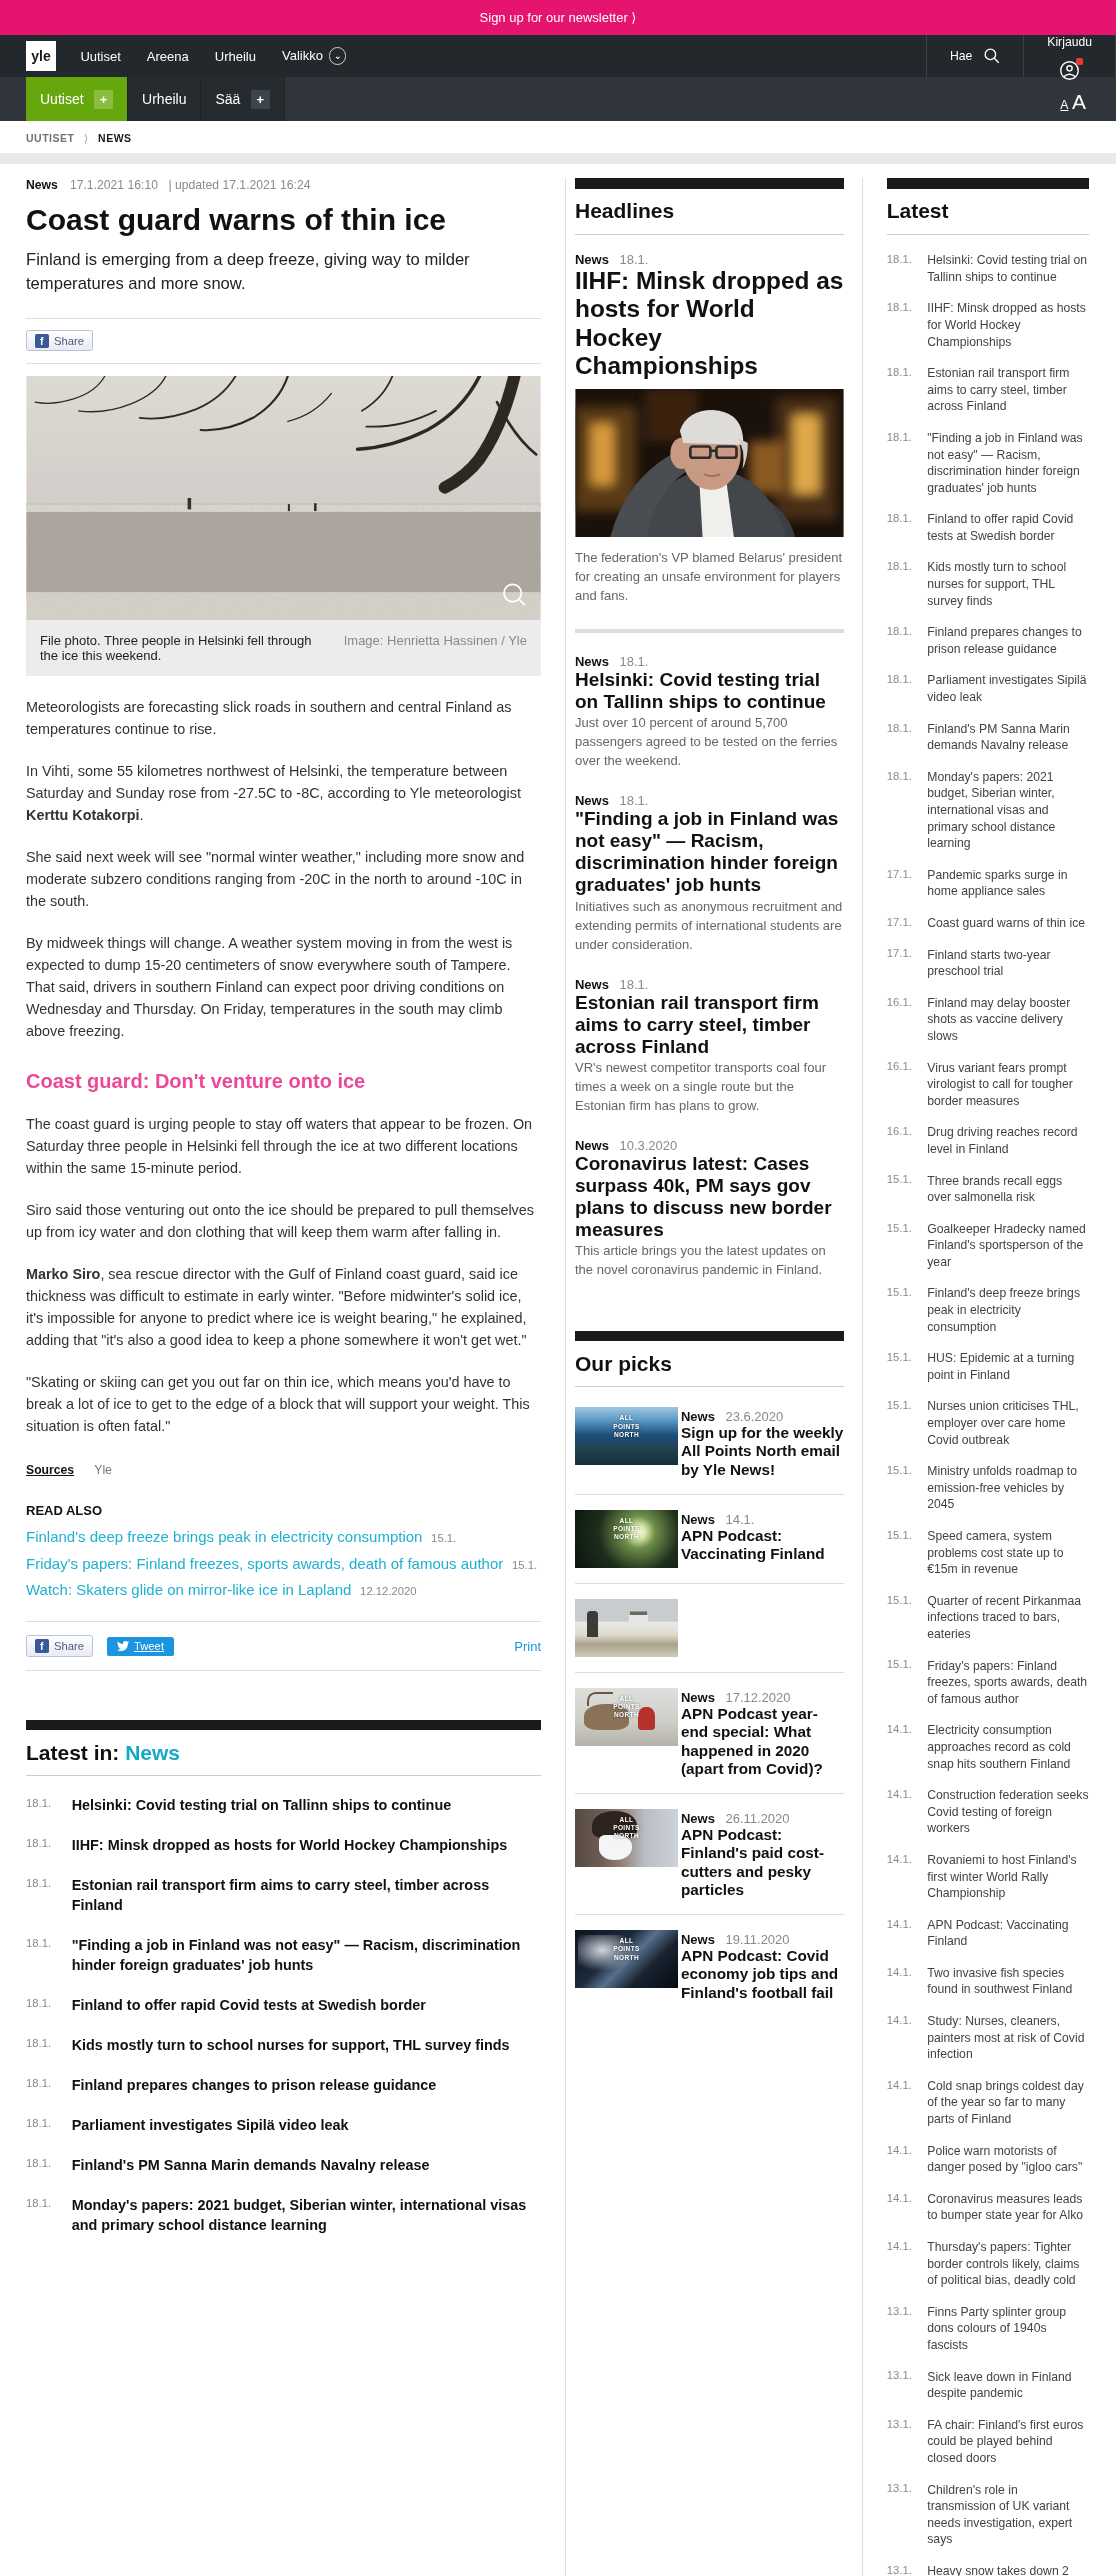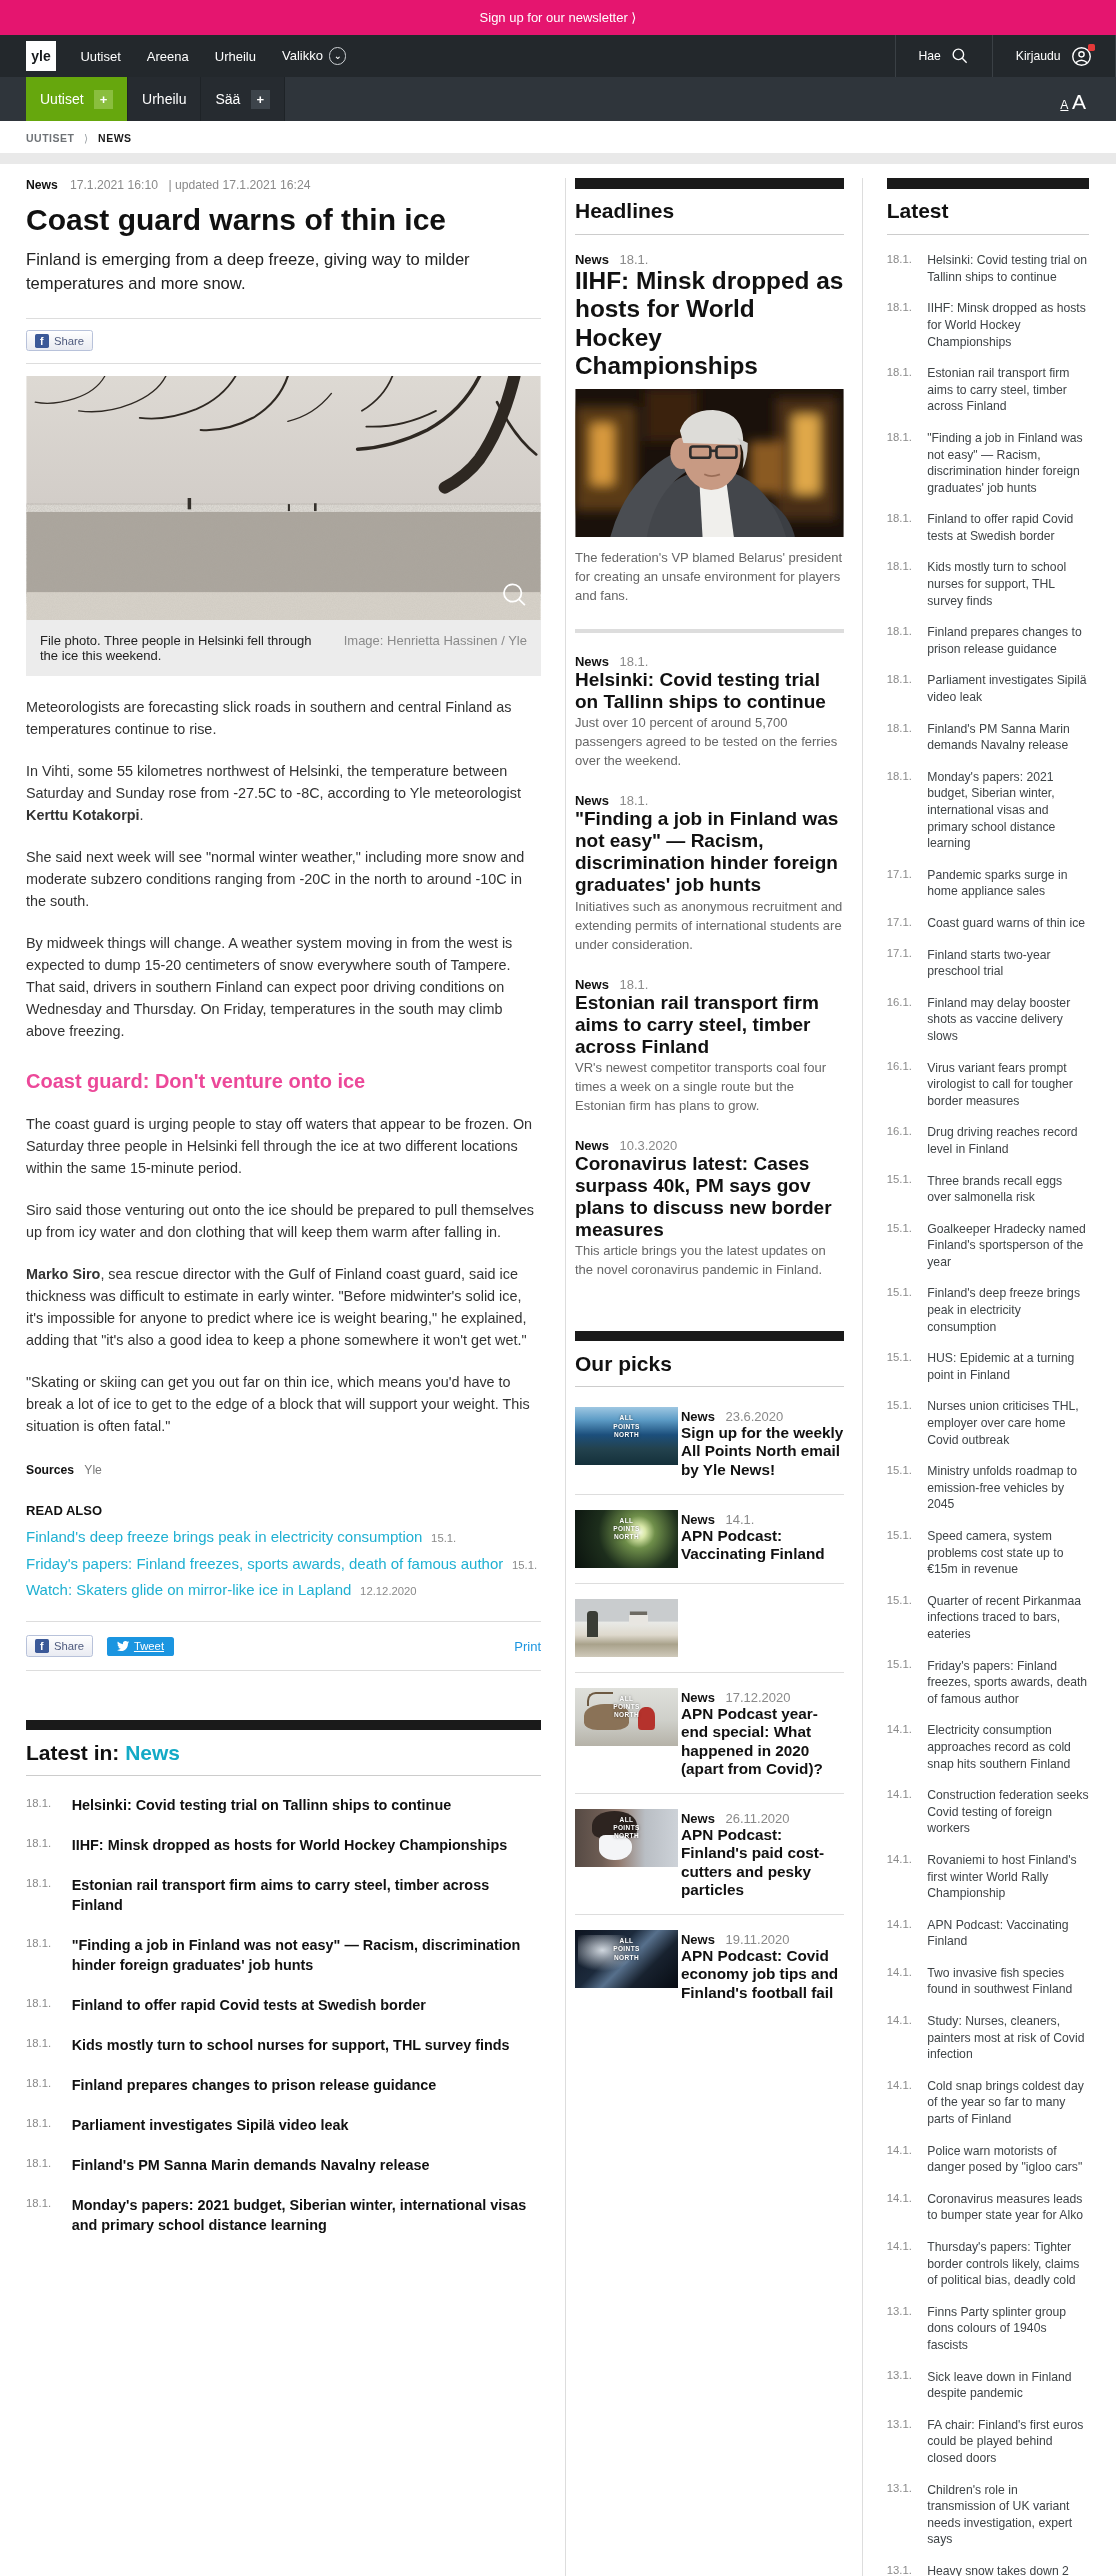--- a/index.html
+++ b/index.html
@@ -11,21 +11,21 @@
   .banner { height:35px; background:#e5156f; display:flex; align-items:center; justify-content:center; color:#fff; font-size:13px; cursor:pointer; }
 
   
   .topnav { height:42px; background:#23282c; display:flex; align-items:stretch; padding-left:26px; color:#fff; }
   .ylebox { width:30px; height:30px; background:#fff; color:#16191c; font-weight:bold; display:flex; align-items:center; justify-content:center; font-size:14px; align-self:center; }
   .topnav-items { display:flex; align-items:center; gap:26px; margin-left:24.4px; font-size:13px; }
   .topnav-item { color:#fff; cursor:pointer; display:flex; align-items:center; gap:6.1px; }
   .circ-chev { width:17.4px; height:17.4px; border:0.9px solid #cfd3d6; border-radius:50%; display:flex; align-items:center; justify-content:center; font-size:9.6px; }
   .topnav-right { margin-left:auto; display:flex; align-items:stretch; }
   .nav-sect { display:flex; align-items:center; gap:10.5px; padding:0 23px; border-left:0.9px solid #3a4045; font-size:12.2px; cursor:pointer; }
-  .nav-sect:last-child { border-right:0.9px solid #3a4045; }
+  .nav-sect:last-child { border-right:0.9px solid #3a4045;flex-direction:column; }
   .icon-svg { display:block; }
   .avatar-wrap { position:relative; }
   .reddot { position:absolute; top:-1.7px; right:-2.6px; width:7px; height:7px; background:#e53939; border-radius:1.7px; }
 
   
   .subnav { height:44px; background:#2f353b; display:flex; align-items:stretch; padding-left:26px; }
   .tab { display:flex; align-items:center; padding:0 14px; color:#fff; font-size:14px; background:#262b30; border-right:0.9px solid #1e2327; cursor:pointer; }
   .tab.active { background:#66a70d; }
   .plusbox { width:19px; height:19px; margin-left:10.5px; display:flex; align-items:center; justify-content:center; color:#fff; font-weight:bold; font-size:13px; cursor:pointer; }
   .tab.active .plusbox { background:#8abe3e; }
@@ -61,21 +61,21 @@
   .fb-btn { display:inline-flex; align-items:center; gap:5.2px; border:0.9px solid #b8c2da; border-radius:2.6px; background:linear-gradient(#ffffff,#e9ebf2); padding:2.6px 7.8px; font-size:11.3px; color:#4e5a7d; cursor:pointer; }
   .fb-f { width:14px; height:14px; background:#3b5998; color:#fff; font-weight:bold; display:flex; align-items:center; justify-content:center; border-radius:1.7px; font-size:10.5px; }
   .photo-wrap { margin-top:12.2px; position:relative; }
   .photo-wrap svg { display:block; }
   .caption { background:#ececec; padding:13px 14px; font-size:13px; display:flex; gap:23px; }
   .caption .cap { color:#222; }
   .caption .credit { color:#8a8a8a; white-space:nowrap; }
   .body-p { font-size:14.4px; line-height:22px; color:#333; margin:20px 0; }
   h2.subhead { font-size:20px; color:#ec4899; margin:28px 0 3.5px; }
   .sources { font-size:12.2px; margin-top:26px; }
-  .sources b { color:#111; margin-right:7px; }
+  .sources b { color:#111; margin-right:17px;text-decoration:underline; }
   .sources span { color:#777; }
   .readalso-title { font-size:13px; font-weight:bold; color:#111; margin:26px 0 10.5px; }
   .ra-item { margin:9.6px 0; }
   .ra-link { color:#1fb0d2; font-size:15px; cursor:pointer; }
   .ra-date { color:#8a8a8a; font-size:11.3px; margin-left:8.7px; }
   .share-row2 { display:flex; align-items:center; gap:14px; padding:13px 0; margin-top:23px; border-top:0.9px solid #ddd; border-bottom:0.9px solid #ddd; }
   .tweet-btn { background:#1b95e0; color:#fff; border-radius:2.6px; padding:3.5px 9.6px; font-size:11.3px; display:inline-flex; gap:5.2px; align-items:center; cursor:pointer;text-decoration:underline; }
   .print-link { margin-left:auto; color:#1b95e0; font-size:13px; cursor:pointer; }
 
   

